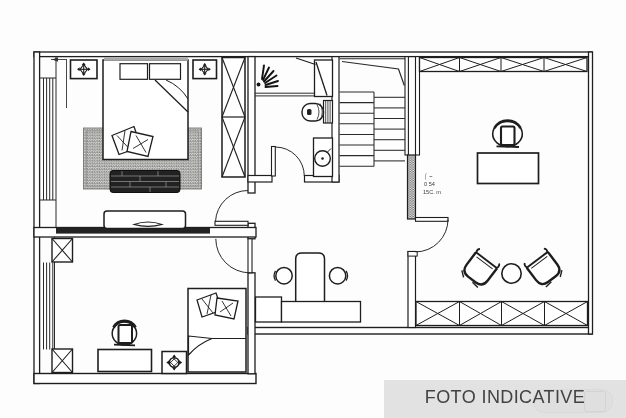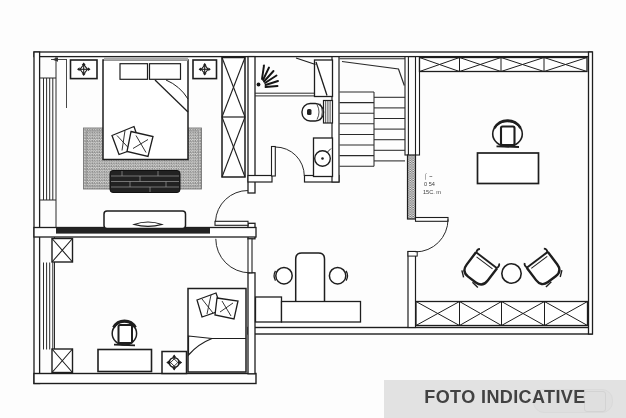--- a/index.html
+++ b/index.html
@@ -456,14 +456,14 @@
       </g>
 </svg>
 
 
 <div style="position:absolute;left:384px;top:380px;width:242px;height:38px;background:#e2e2e2;"></div>
 
 <div style="position:absolute;left:533px;top:389px;width:78px;height:22px;border:1px solid #dadada;border-radius:11px;background:#dfdfdf;"></div>
 <div style="position:absolute;left:584px;top:391px;width:20px;height:19px;border:1px solid #d3d3d3;border-radius:3px;"></div>
 
 <div style="position:absolute;left:384px;top:380px;width:242px;height:34px;display:flex;align-items:center;justify-content:center;
-            font-family:'Liberation Sans',sans-serif;font-weight:bold;font-size:18px;color:#424242;letter-spacing:0.4px;">FOTO&nbsp;INDICATIVE</div>
+            font-family:'Liberation Sans',sans-serif;font-weight:normal;font-size:18px;color:#424242;letter-spacing:0.4px;">FOTO&nbsp;INDICATIVE</div>
 </div>
 
 </body></html>

